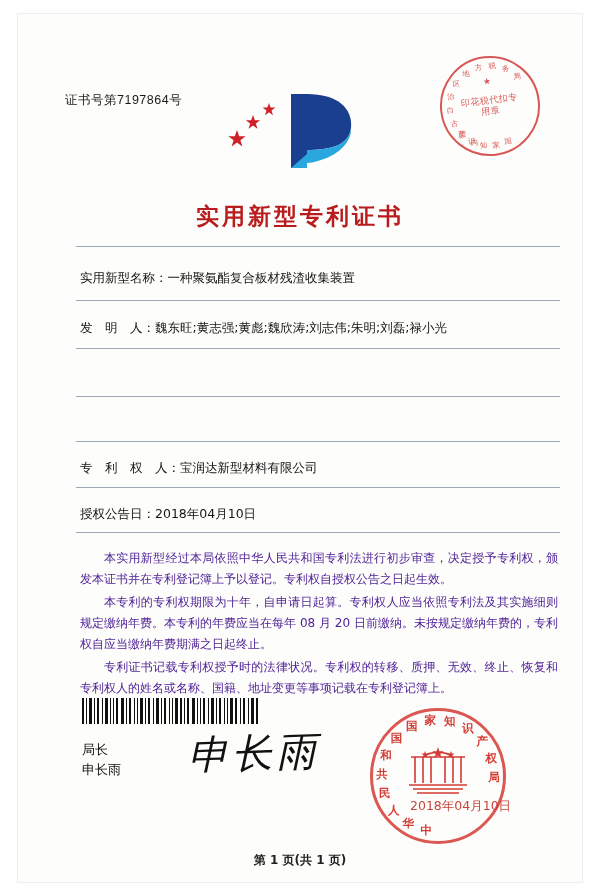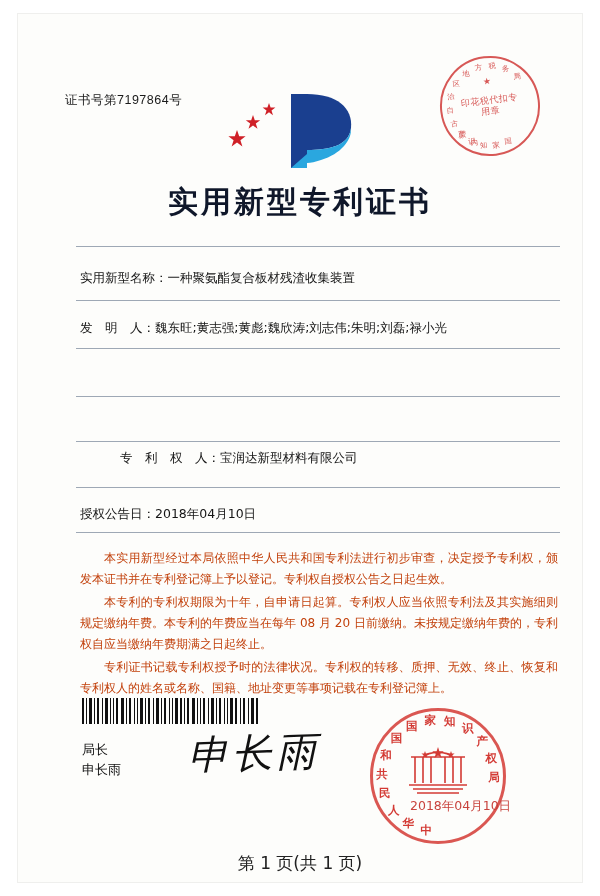--- a/index.html
+++ b/index.html
@@ -110,27 +110,27 @@
     width: 150px;
     height: 92px;
     margin: 0 auto;
   }
 
   
   .doc-title {
     position: absolute;
     left: 0;
     right: 0;
-    top: 168px;
+    top: 187px;
     text-align: center;
     font-family: "DejaVu Serif", "Liberation Serif", serif;
     font-weight: bold;
-    font-size: 30px;
+    font-size: 23px;
     letter-spacing: 3px;
-    color: #0f172a;
+    color: #b91c1c;
   }
 
   .rule {
     position: absolute;
     left: 58px;
     width: 484px;
     height: 1px;
     background: #9ea8b5;
   }
   .rule.r1 { top: 232px; }
@@ -152,32 +152,32 @@
   .field .lbl {
     display: inline-block;
   }
   .field .val {
     display: inline-block;
   }
   .f1 { top: 256px; }
   .f2 { top: 306px; }
   .f3 { top: 354px; }
   .f4 { top: 400px; }
-  .f5 { top: 436px; margin-left: 40px; }
+  .f5 { top: 446px; }
   .f6 { top: 492px; }
 
   
   .body-text {
     position: absolute;
     left: 62px;
     width: 478px;
     top: 534px;
     font-size: 12px;
     line-height: 21px;
-    color: #c2410c;
+    color: #4c1d95;
     text-align: justify;
     font-family: "DejaVu Sans", "Liberation Sans", sans-serif;
   }
   .body-text p {
     margin: 0 0 2px 0;
     text-indent: 24px;
   }
 
   
   .barcode {
@@ -269,23 +269,24 @@
     opacity: 0.95;
   }
 
   
   .footer {
     position: absolute;
     left: 0;
     right: 0;
     top: 838px;
     text-align: center;
-    font-size: 17px;
+    font-size: 12px;
     color: #222;
     font-family: "DejaVu Sans", "Liberation Sans", sans-serif;
+    font-weight: bold;
   }
 </style>
 </head>
 <body>
 
 <div class="page">
   <div class="paper">
 
     <div class="cert-no">证书号第7197864号</div>
 

